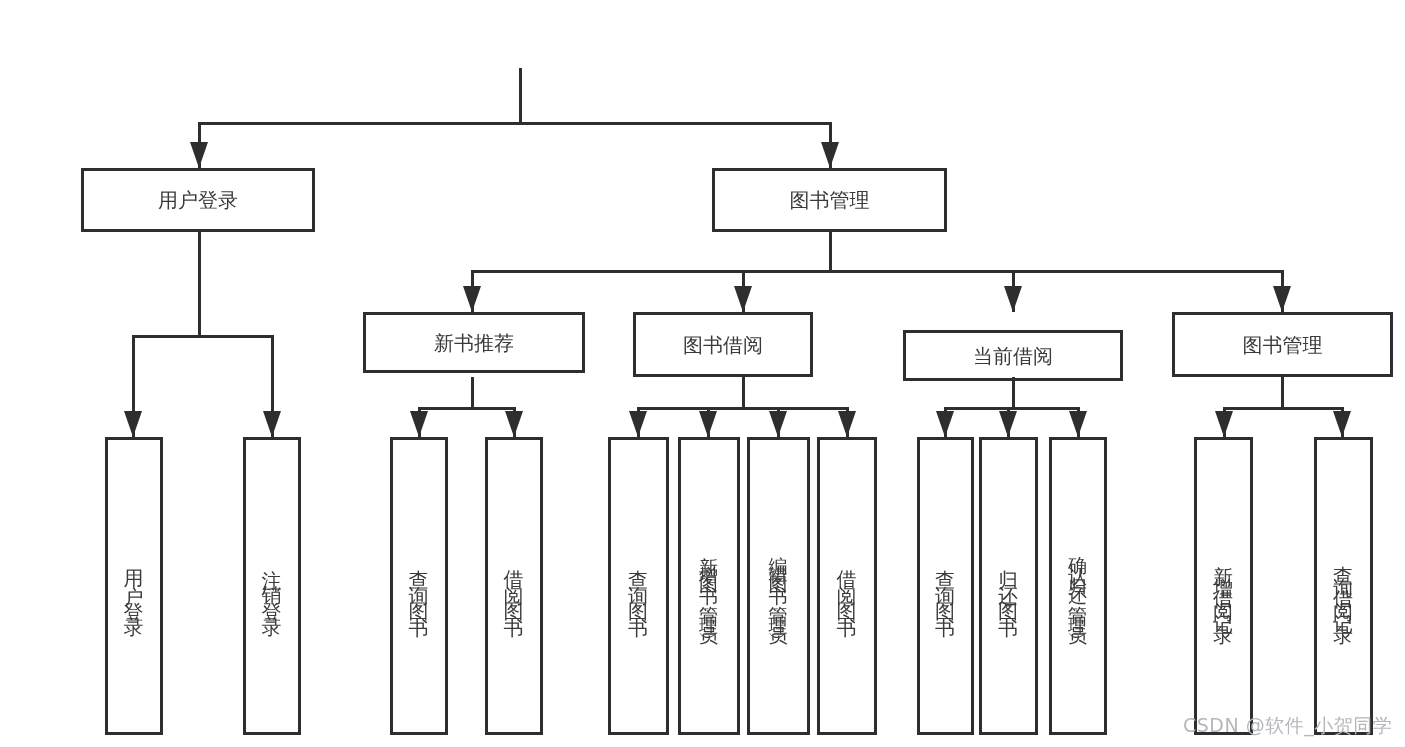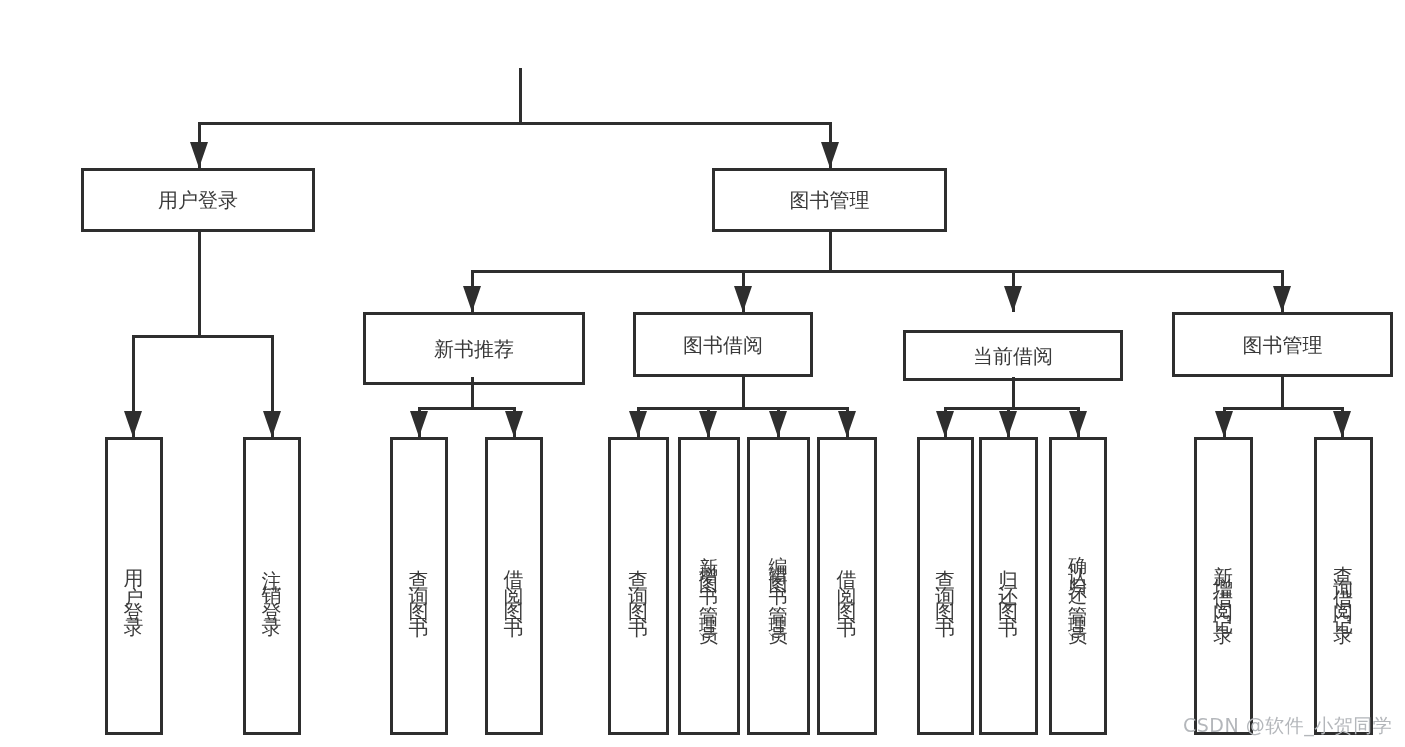--- a/index.html
+++ b/index.html
@@ -86,21 +86,21 @@
   <div class="hline" style="left:470.5px;top:270px;width:813px;"></div>
   <div class="vline" style="left:470.5px;top:270px;height:42px;"></div>
   <div class="vline" style="left:741.5px;top:270px;height:42px;"></div>
   <div class="vline" style="left:1011.5px;top:270px;height:42px;"></div>
   <div class="vline" style="left:1280.5px;top:270px;height:42px;"></div>
   <div class="arr" style="left:463px;top:286px;"></div>
   <div class="arr" style="left:734px;top:286px;"></div>
   <div class="arr" style="left:1004px;top:286px;"></div>
   <div class="arr" style="left:1273px;top:286px;"></div>
 
-  <div class="box" style="left:363px;top:312px;width:222px;height:73px;">
+  <div class="box" style="left:363px;top:312px;width:222px;height:61px;">
     <span>新书推荐</span>
   </div>
   <div class="box" style="left:633px;top:312px;width:180px;height:65px;">
     <span>图书借阅</span>
   </div>
   <div class="box" style="left:903px;top:330px;width:220px;height:51px;">
     <span>当前借阅</span>
   </div>
   <div class="box" style="left:1172px;top:312px;width:221px;height:65px;">
     <span>图书管理</span>

